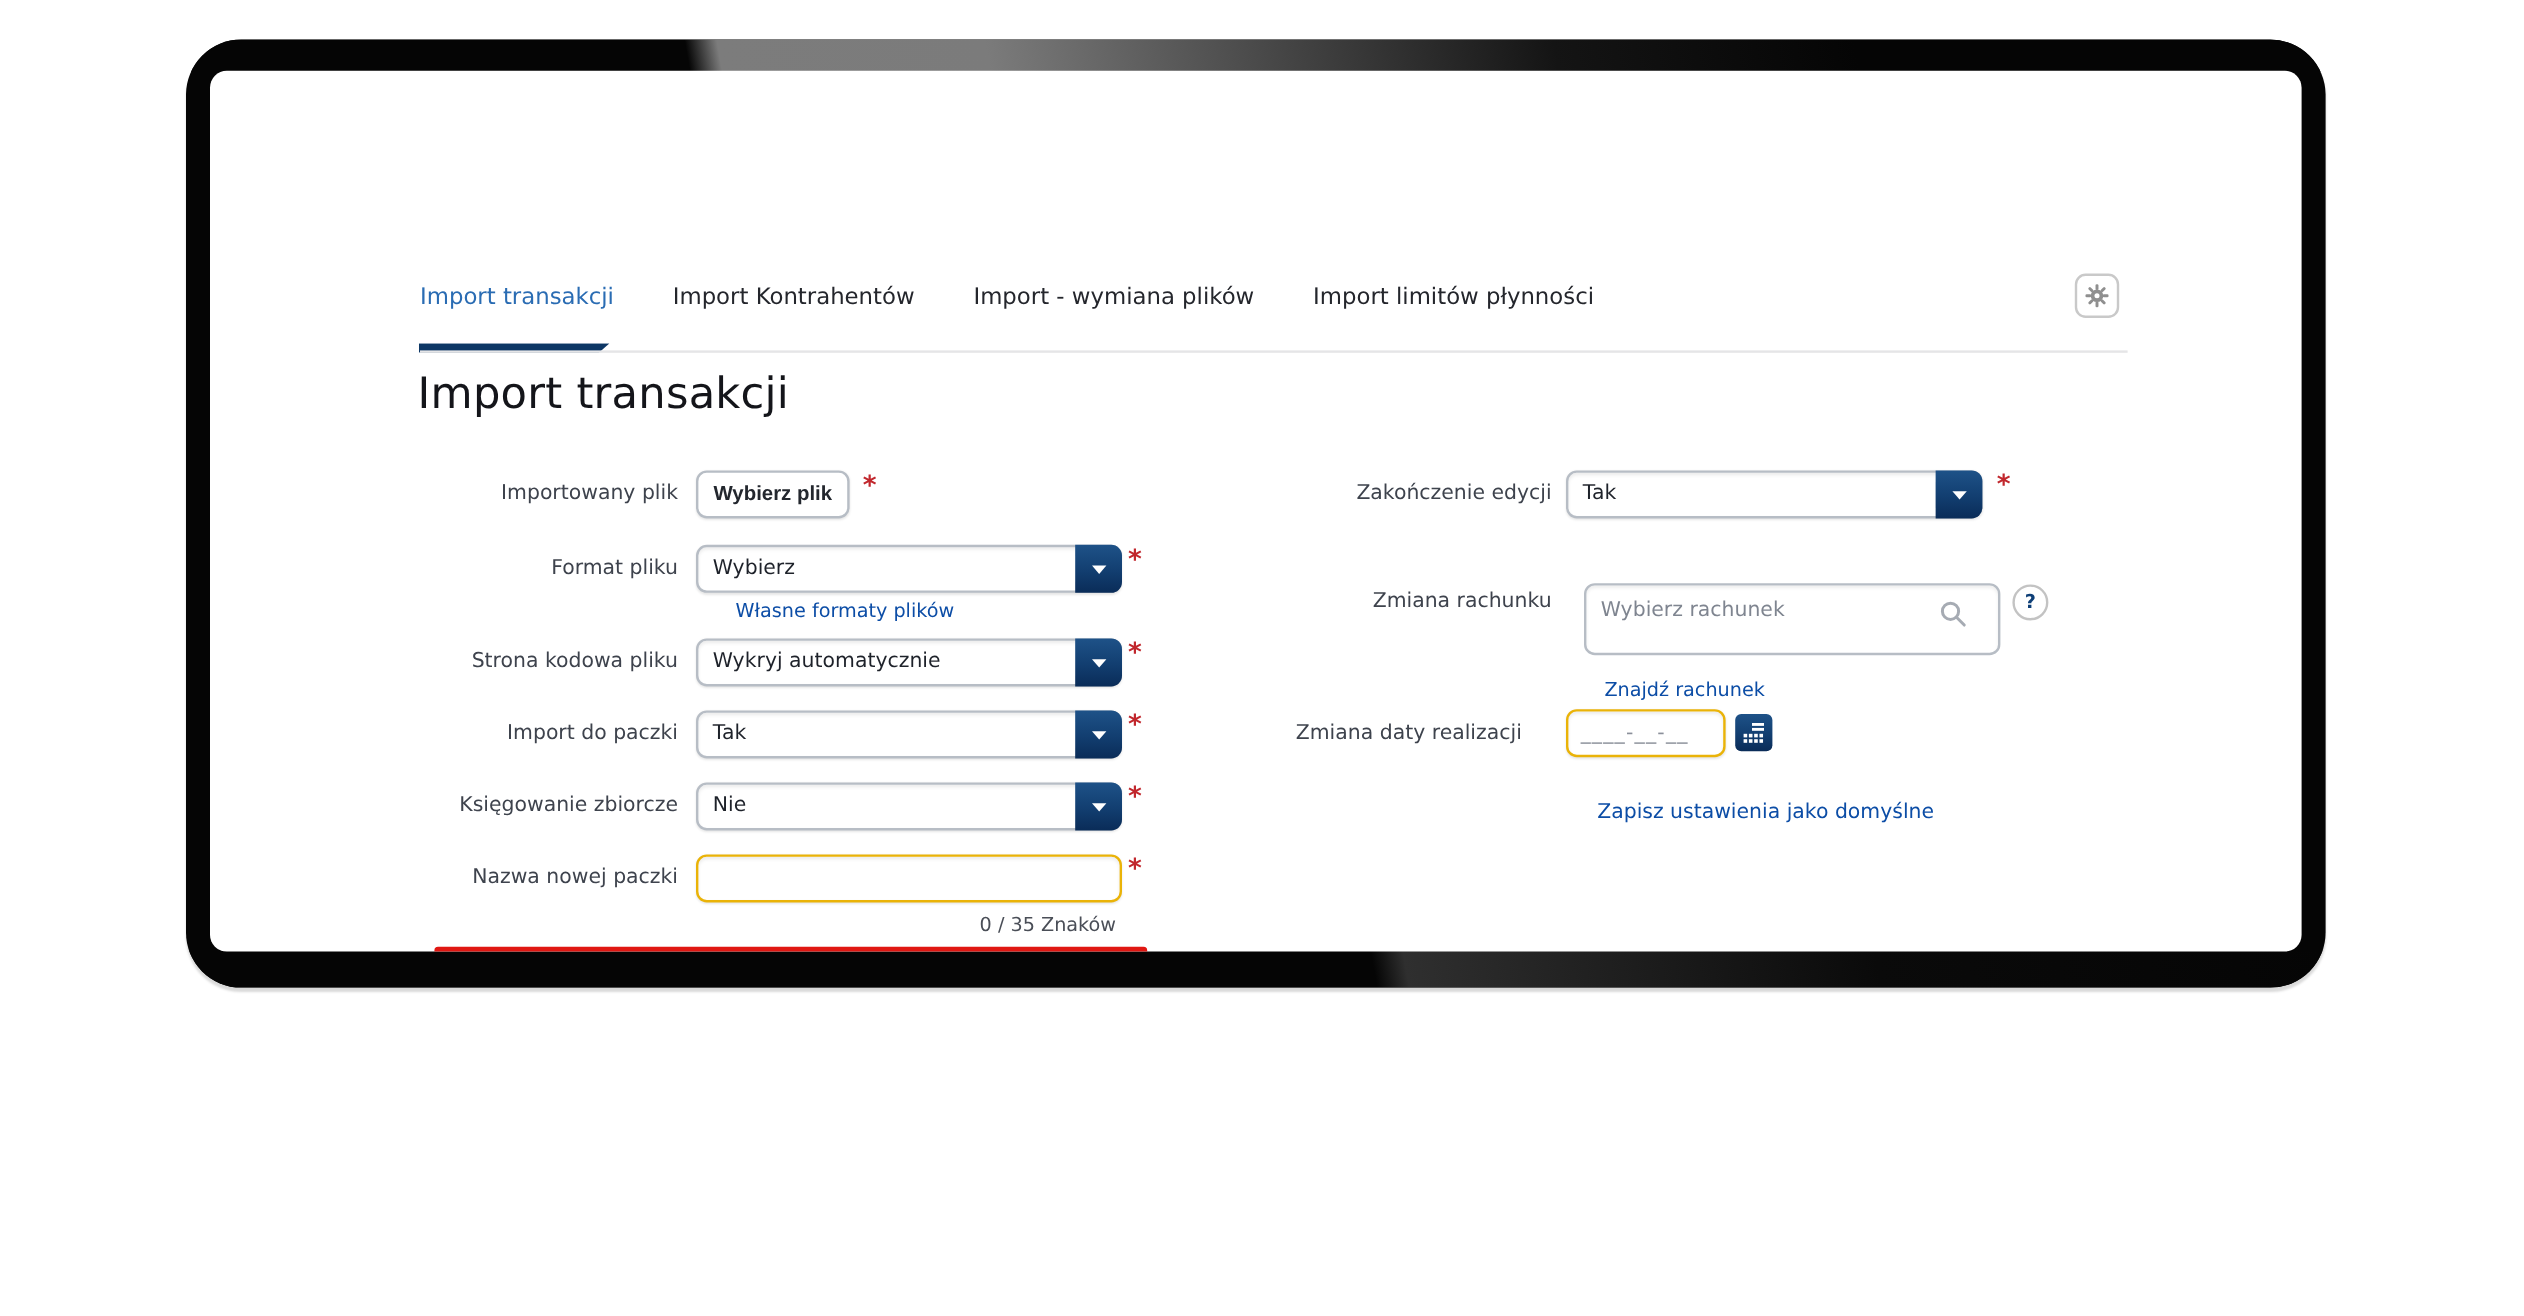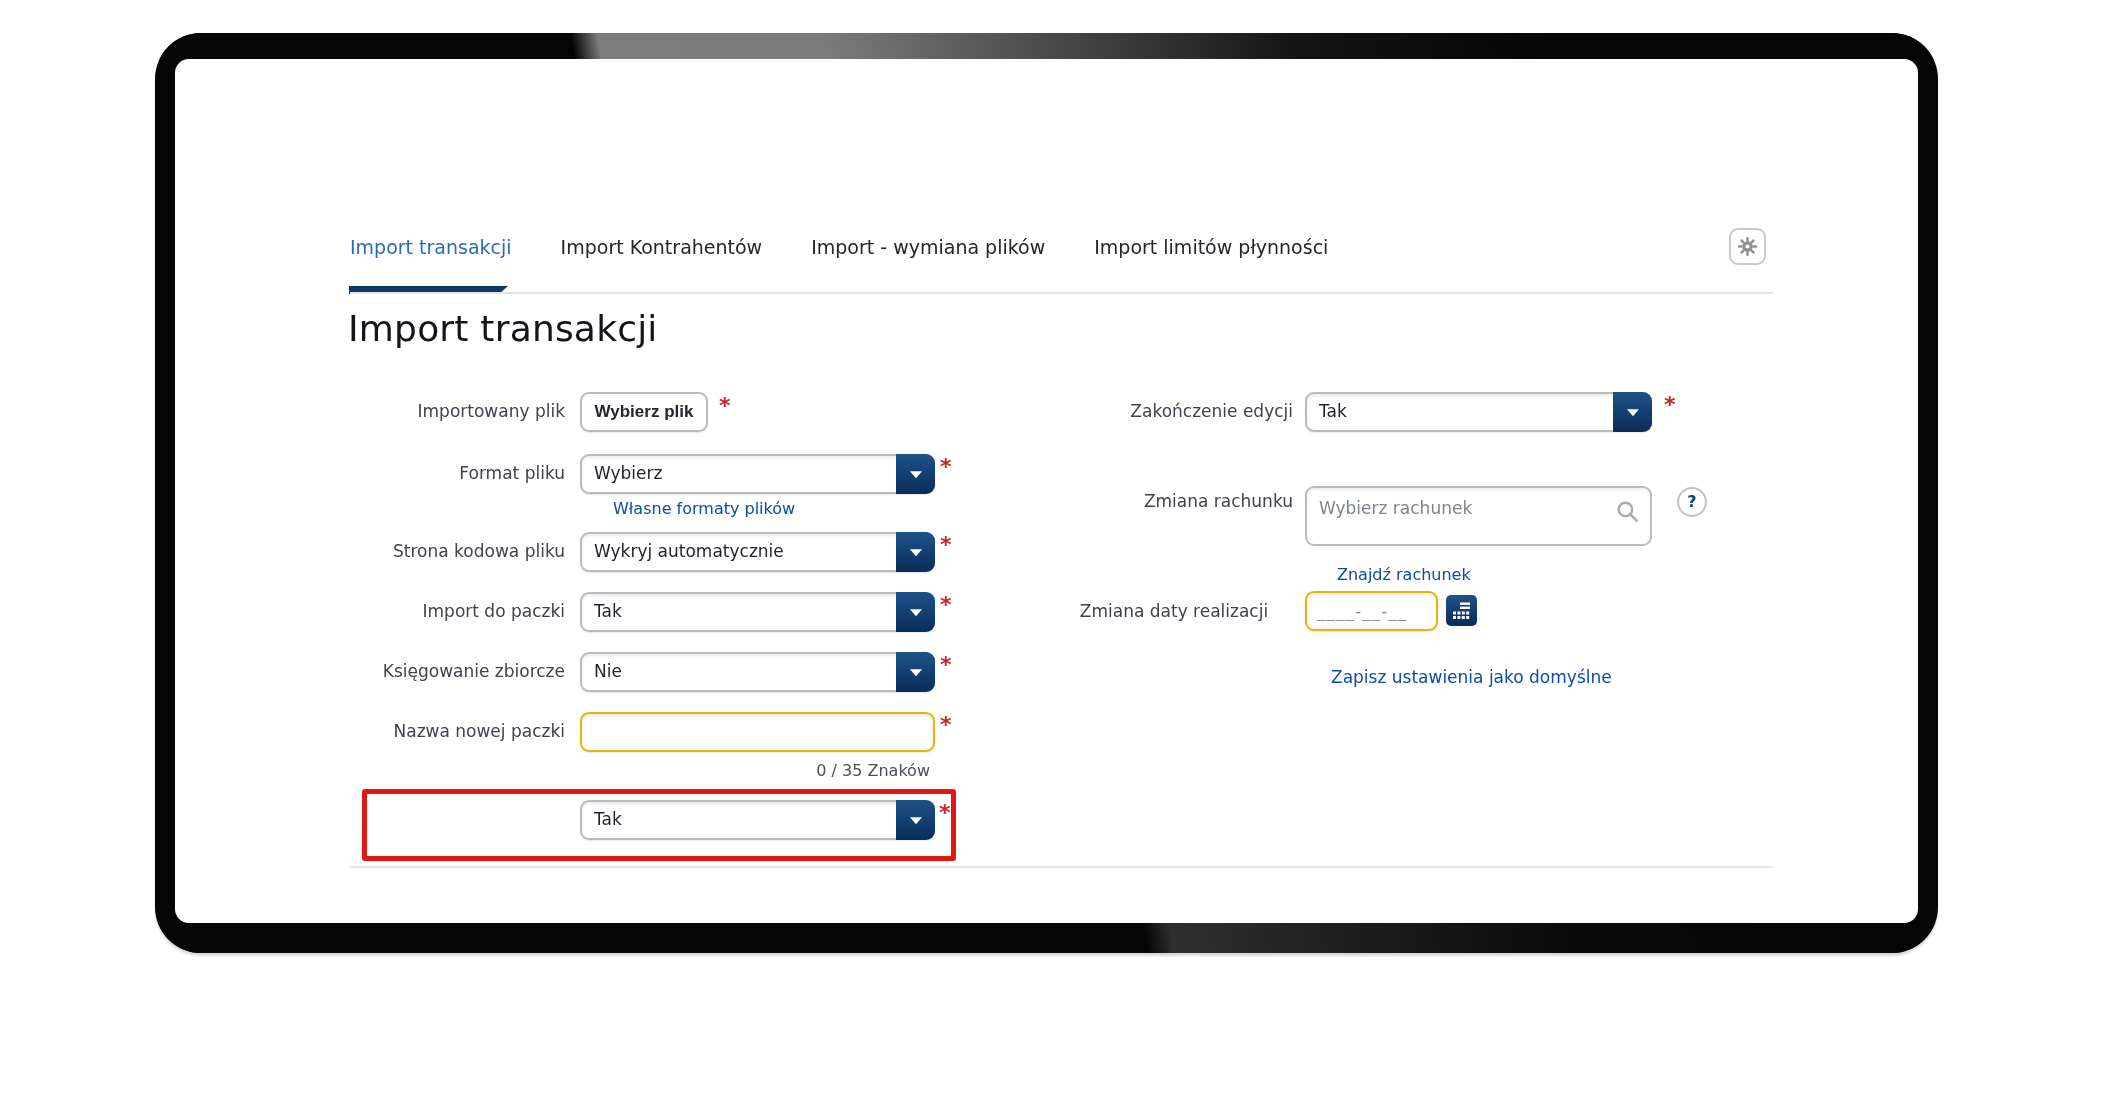--- a/index.html
+++ b/index.html
@@ -1,19 +1,19 @@
 <!DOCTYPE html>
 <html><head>
 <meta charset="utf-8">
 <style>
   html,body{margin:0;padding:0;background:#fff;}
   .canvas{position:relative;width:2103px;height:1097px;background:#ffffff;overflow:hidden;
           font-family:"DejaVu Sans","Liberation Sans",sans-serif;}
   
-  .bezel{position:absolute;left:155px;top:33px;width:1783px;height:920px;background:#050505;
+  .bezel{position:absolute;left:155px;top:33px;width:1783px;height:790px;background:#050505;
          border-radius:46px;overflow:hidden;box-shadow:0 3px 2px rgba(0,0,0,.15);}
   .glare-top{position:absolute;top:0;left:0;right:0;height:27px;
       background:linear-gradient(80deg,#050505 0%,#050505 23.5%,#7c7c7c 25%,#7b7b7b 37.5%,#141414 64%,#050505 78%);}
   .glare-bottom{position:absolute;bottom:0;left:0;right:0;height:31px;
       background:linear-gradient(80deg,#050505 0%,#050505 55.5%,#2f2f2f 57%,#0a0a0a 79%,#050505 100%);}
   .screen{position:absolute;left:20px;top:26px;right:20px;bottom:30px;background:#ffffff;
           border-radius:14px;overflow:hidden;}
   
   .tabs{position:absolute;left:175px;top:176px;display:flex;gap:49px;white-space:nowrap;}
   .tab{font-size:19px;line-height:24px;color:#24262c;cursor:pointer;}
@@ -44,21 +44,21 @@
       font-family:"DejaVu Sans","Liberation Sans",sans-serif;}
   .req{position:absolute;color:#c1272d;font-size:22px;font-weight:bold;line-height:18px;}
   .link{position:absolute;font-size:16px;color:#0c4da6;text-decoration:none;cursor:pointer;white-space:nowrap;margin-left:20px;}
   .counter{position:absolute;left:405px;top:702px;width:350px;text-align:right;font-size:16px;color:#4a4e57;}
   .red-box{position:absolute;left:187px;top:730px;width:594px;height:72px;border:5px solid #e01712;
       border-radius:3px;box-sizing:border-box;}
   .hr2{position:absolute;left:175px;top:807px;width:1423px;height:2px;background:#e7e7e9;}
   .search-area{position:absolute;left:1130px;top:427px;width:347px;height:60px;}
   .search-area textarea{width:347px;height:60px;resize:none;background:#fff;border:2px solid #b7bdc5;border-radius:9px;
       box-sizing:border-box;padding:10px 44px 10px 12px;font-size:17px;color:#1e222a;outline:none;
-      font-family:"DejaVu Sans","Liberation Sans",sans-serif;box-shadow:inset 0 2px 3px rgba(0,0,0,.07);}
+      font-family:"DejaVu Sans","Liberation Sans",sans-serif;box-shadow:inset 0 2px 3px rgba(0,0,0,.07);margin-left:15px;}
   .search-area textarea::placeholder{color:#7f8590;opacity:1;}
   .search-ico{position:absolute;right:12px;top:13px;pointer-events:auto;cursor:pointer;}
   .help-circle{position:absolute;left:1502px;top:428px;width:30px;height:30px;border:2px solid #c3c3c3;border-radius:50%;
       box-sizing:border-box;background:#fff;text-align:center;line-height:26px;font-size:16px;font-weight:bold;
       color:#0e3f77;cursor:pointer;}
   .date-input{position:absolute;left:1130px;top:532px;width:133px;height:40px;padding-left:10px;color:#8b909a;
       letter-spacing:1px;outline:none;}
   .cal-btn{position:absolute;left:1271px;top:536px;width:31px;height:31px;border-radius:5px;cursor:pointer;
       background:linear-gradient(#1e5288 0%,#123e70 55%,#0a2c58 100%);display:flex;align-items:center;justify-content:center;}
   .sliver{position:absolute;left:1233px;top:954px;width:116px;height:20px;background:#fff;border:2px solid #d6d6d6;

